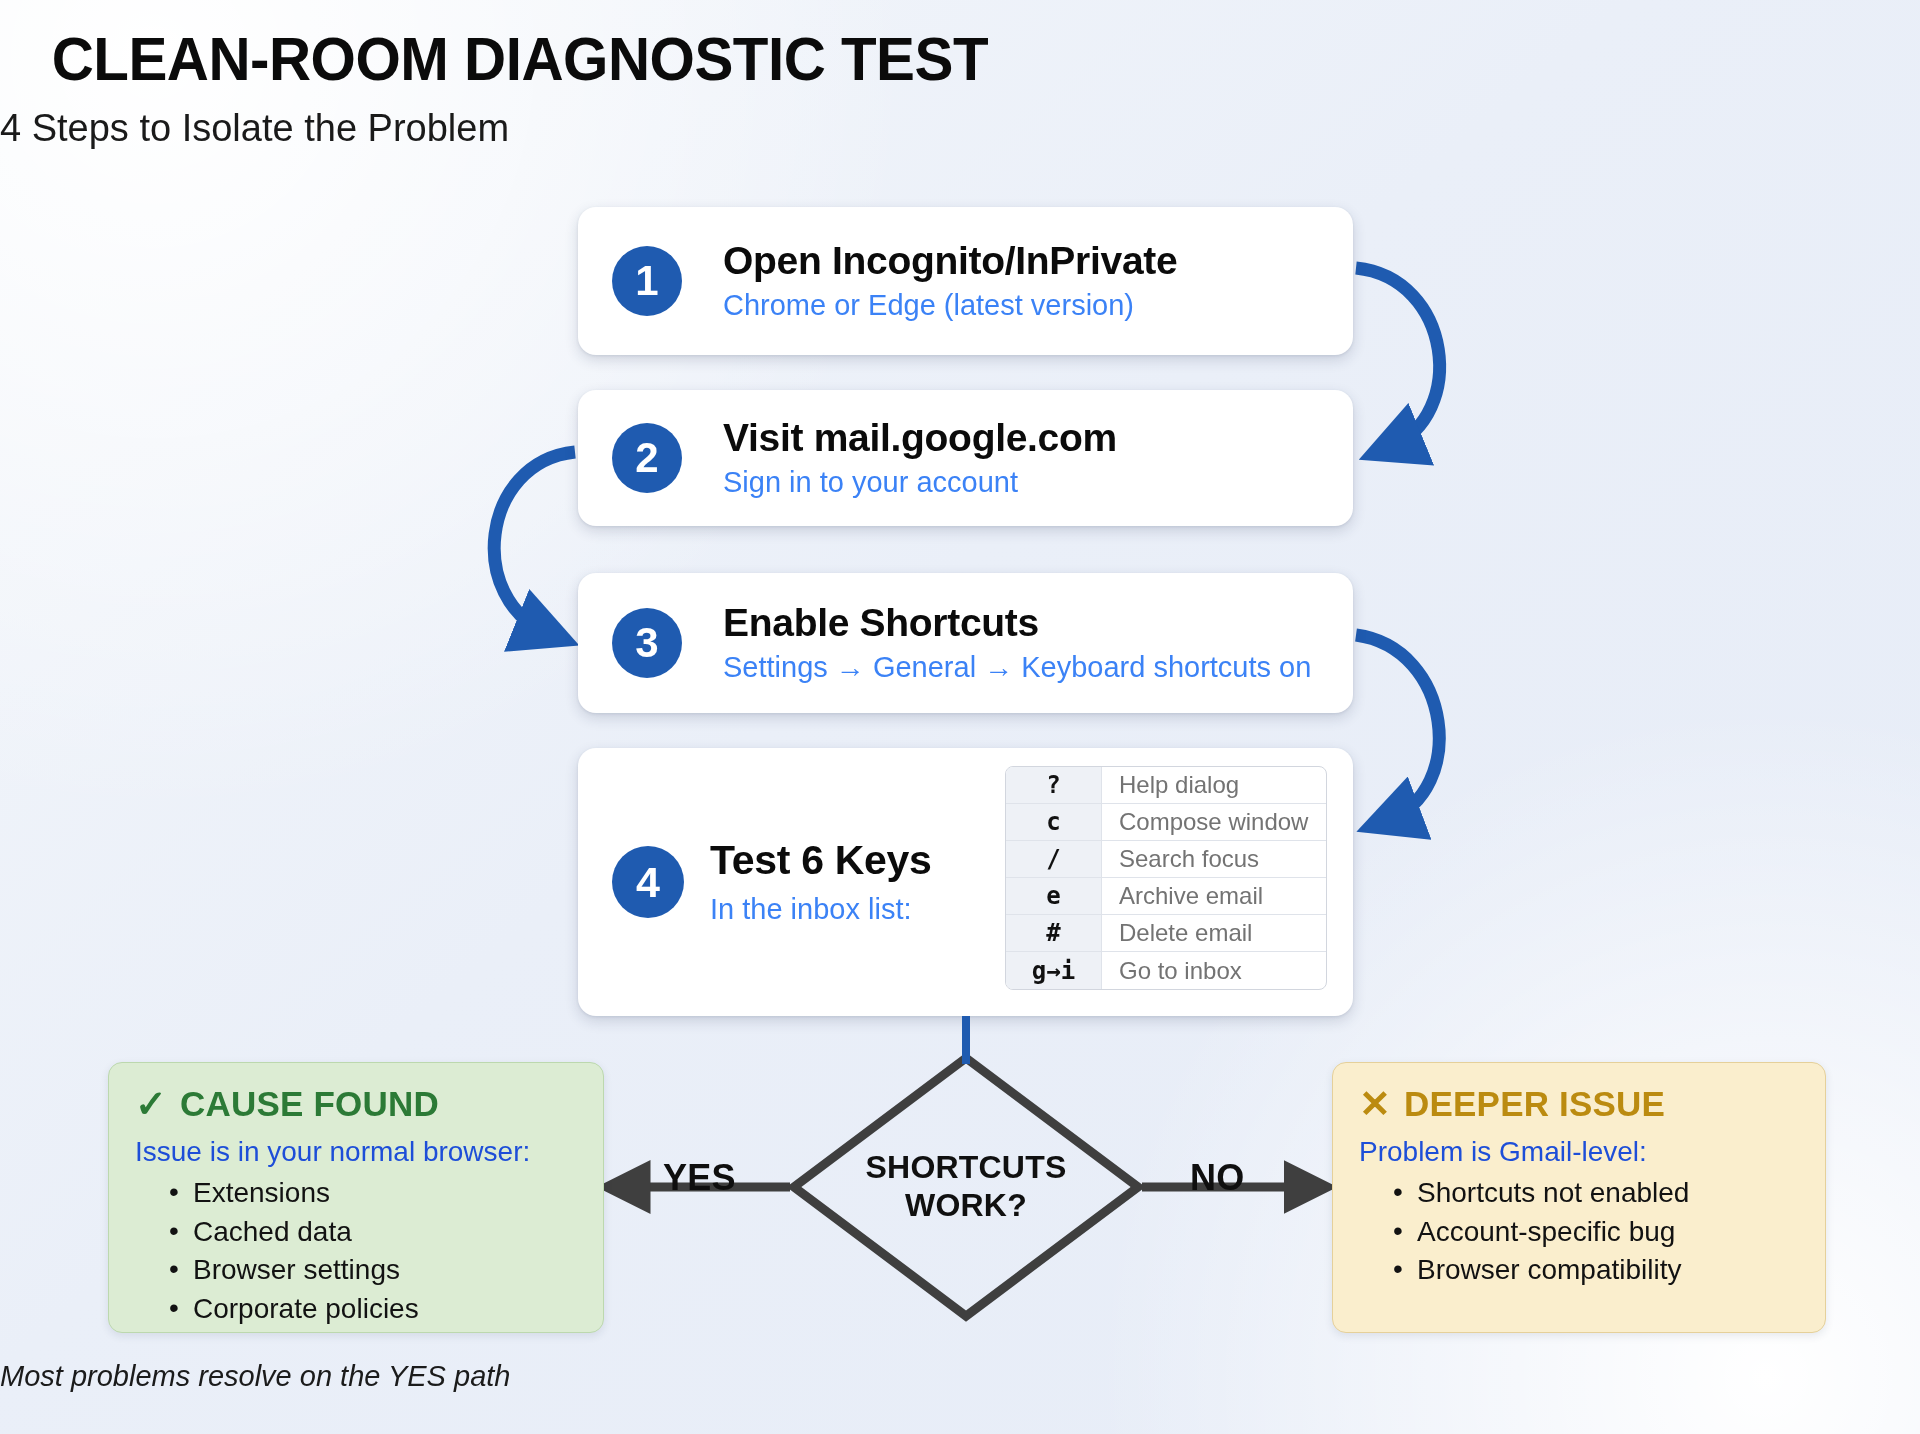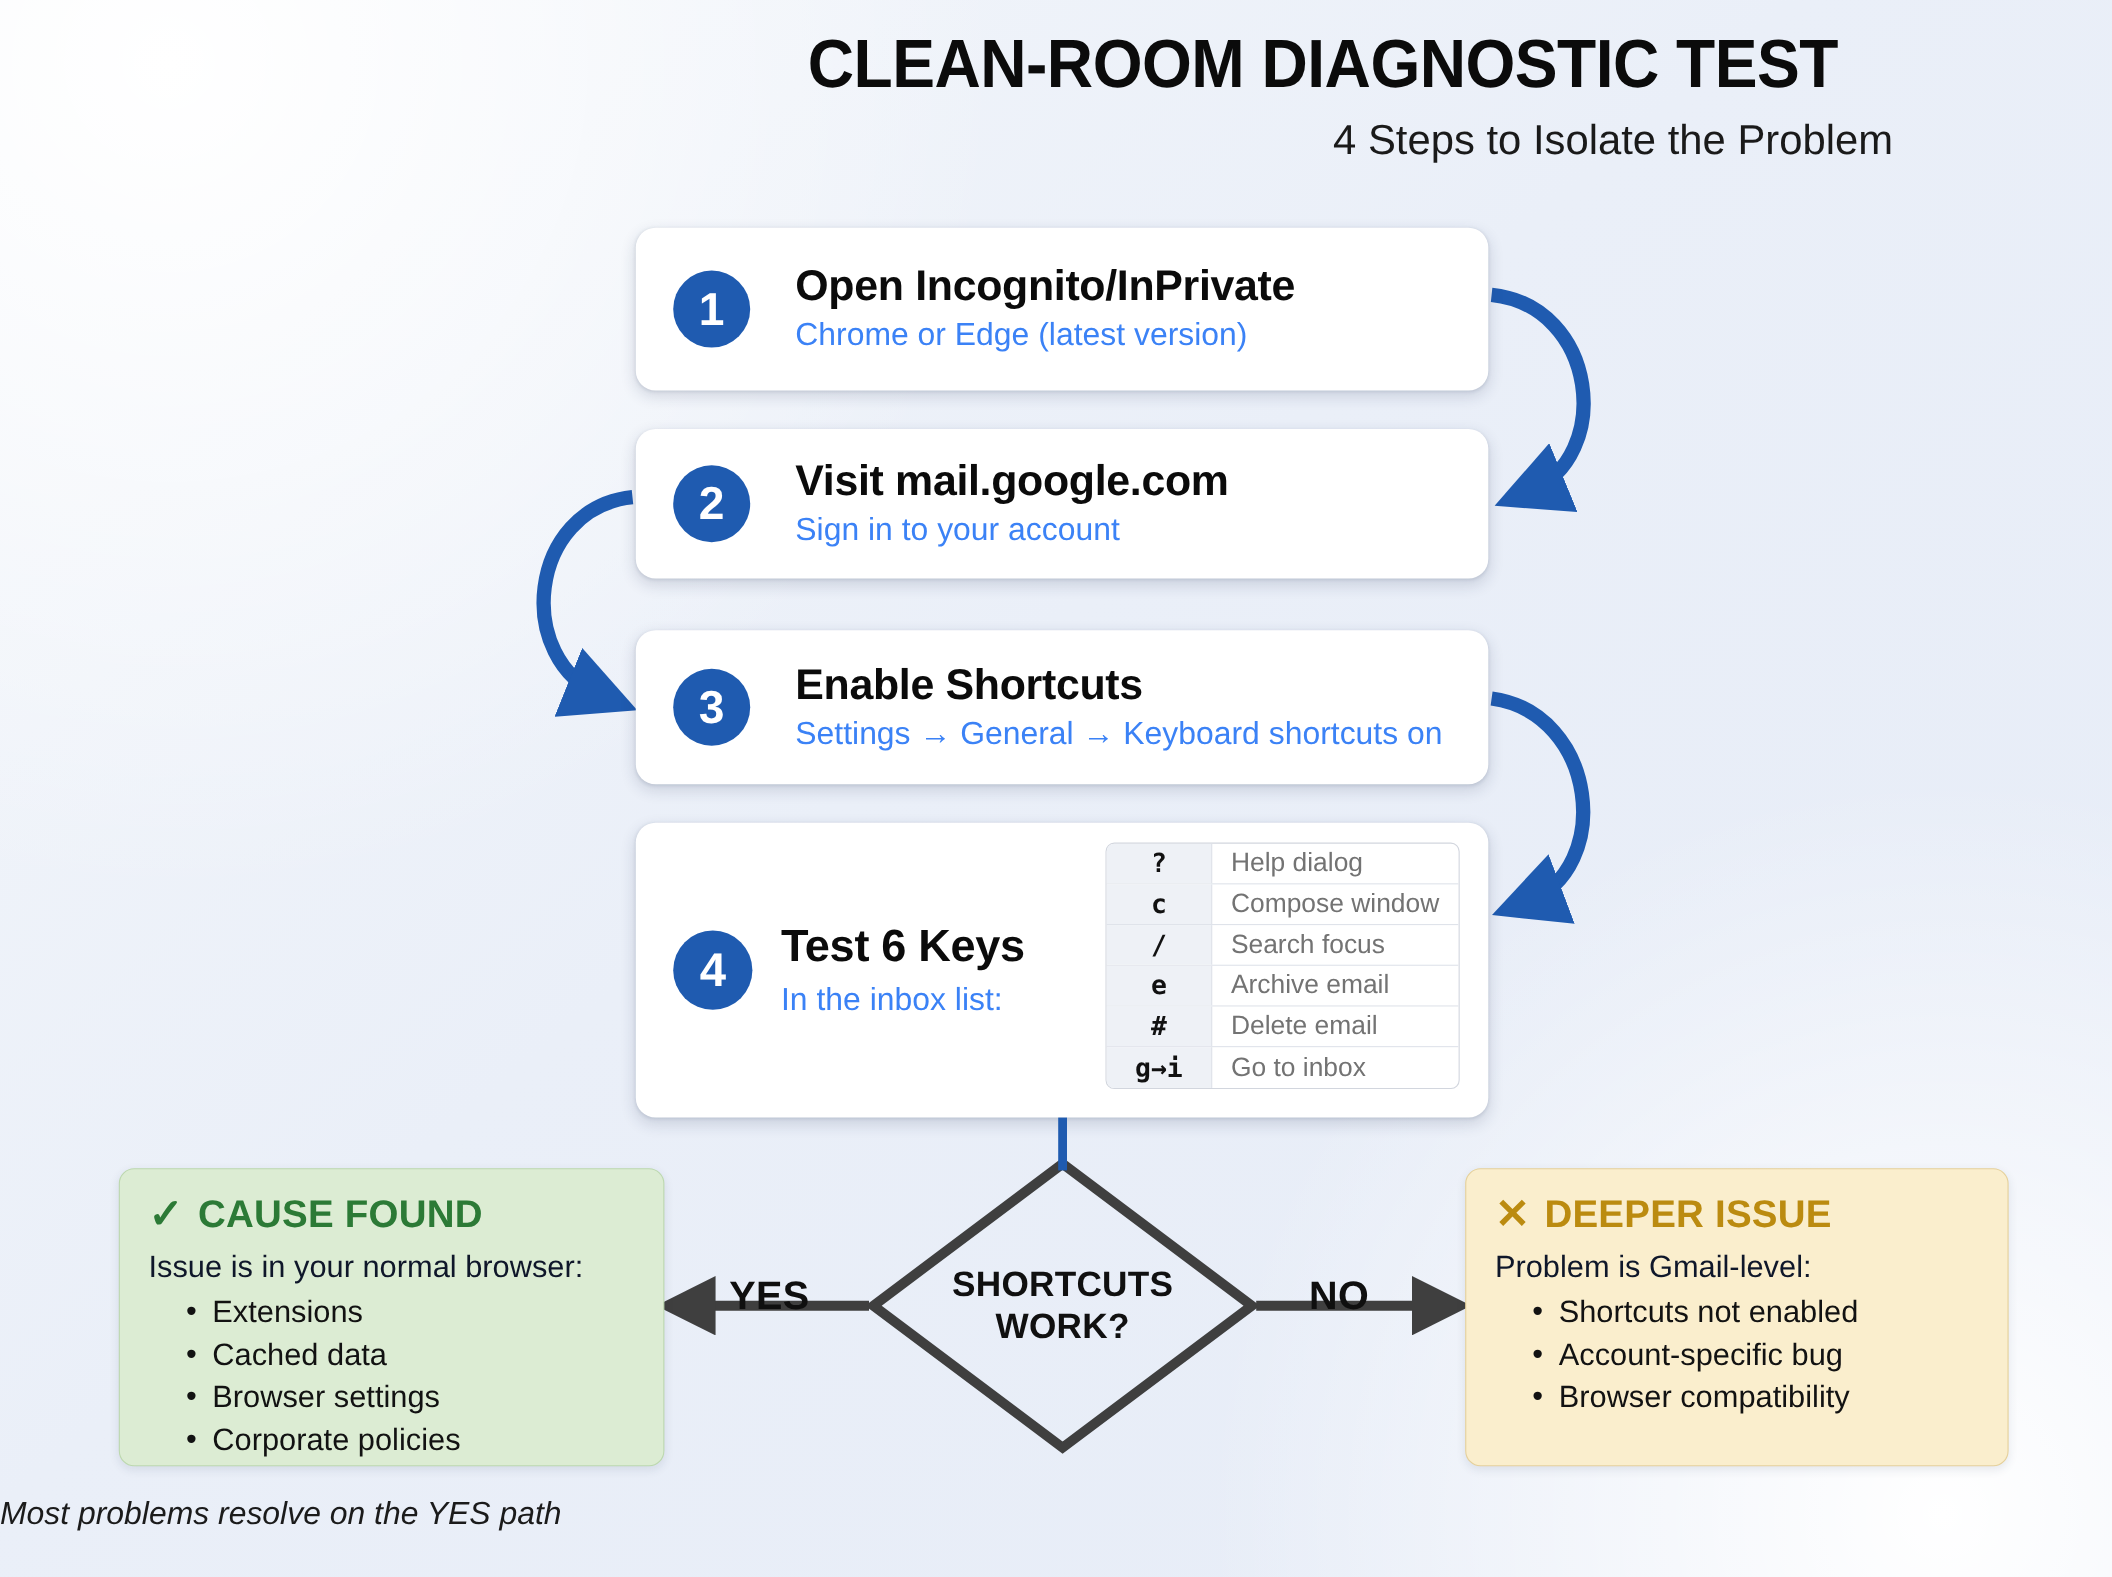--- a/index.html
+++ b/index.html
@@ -26,22 +26,21 @@
     width: 1920px;
     height: 1434px;
   }
 
   
   #header {
     position: absolute;
     top: 26px;
     left: 0;
     width: 1721px;
-    text-align: right;
-    padding-left: 48px;
+    text-align: left;
   }
   #title {
     font-size: 62px;
     font-weight: 700;
     letter-spacing: -0.5px;
     line-height: 1.05;
     color: #0b0b0b;
     transform: scaleX(0.94);
   }
   #subtitle {
@@ -213,21 +212,21 @@
     display: flex;
     align-items: center;
     gap: 13px;
     letter-spacing: 0.2px;
   }
   #green-box .outcome-head { color: #2c7a36; }
   #amber-box .outcome-head { color: #bb8b10; }
   .outcome-sub {
     margin-top: 11px;
     font-size: 28px;
-    color: #0f172a;
+    color: #1d4ed8;
     line-height: 1.2;
   }
   .outcome-list {
     margin-top: 6px;
     margin-left: 34px;
     list-style: none;
   }
   .outcome-list li {
     font-size: 28px;
     color: #121212;

